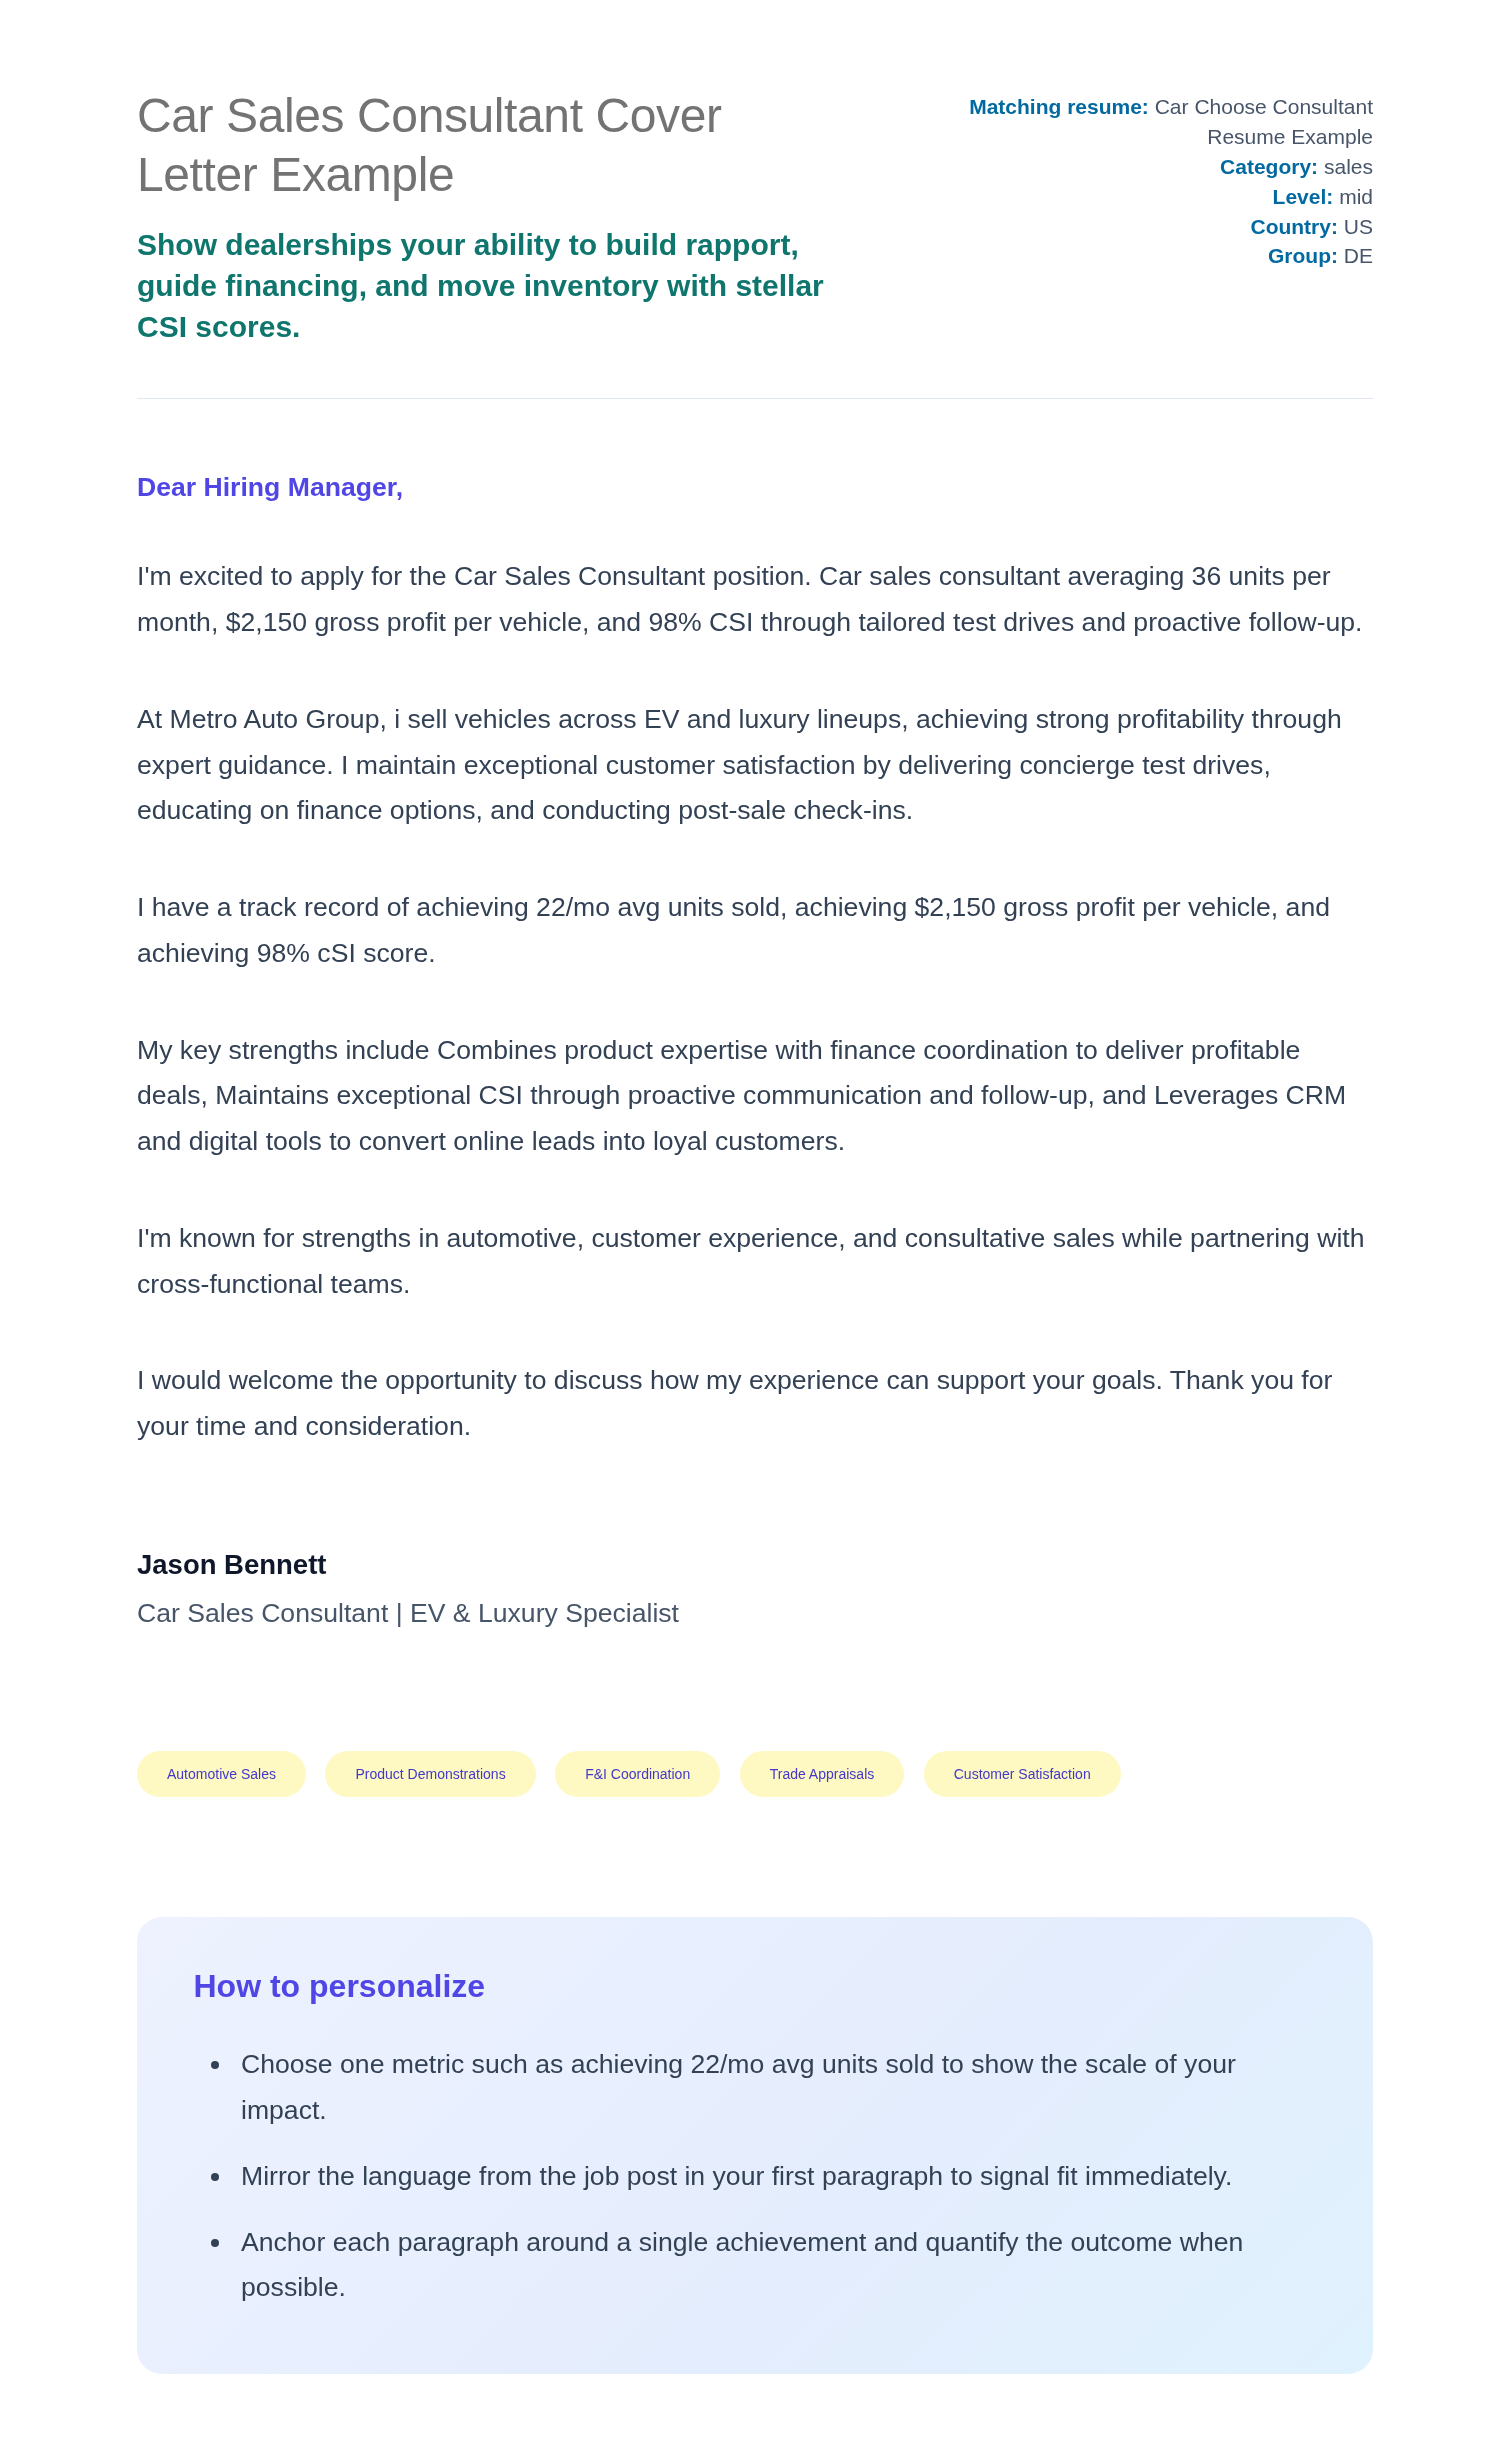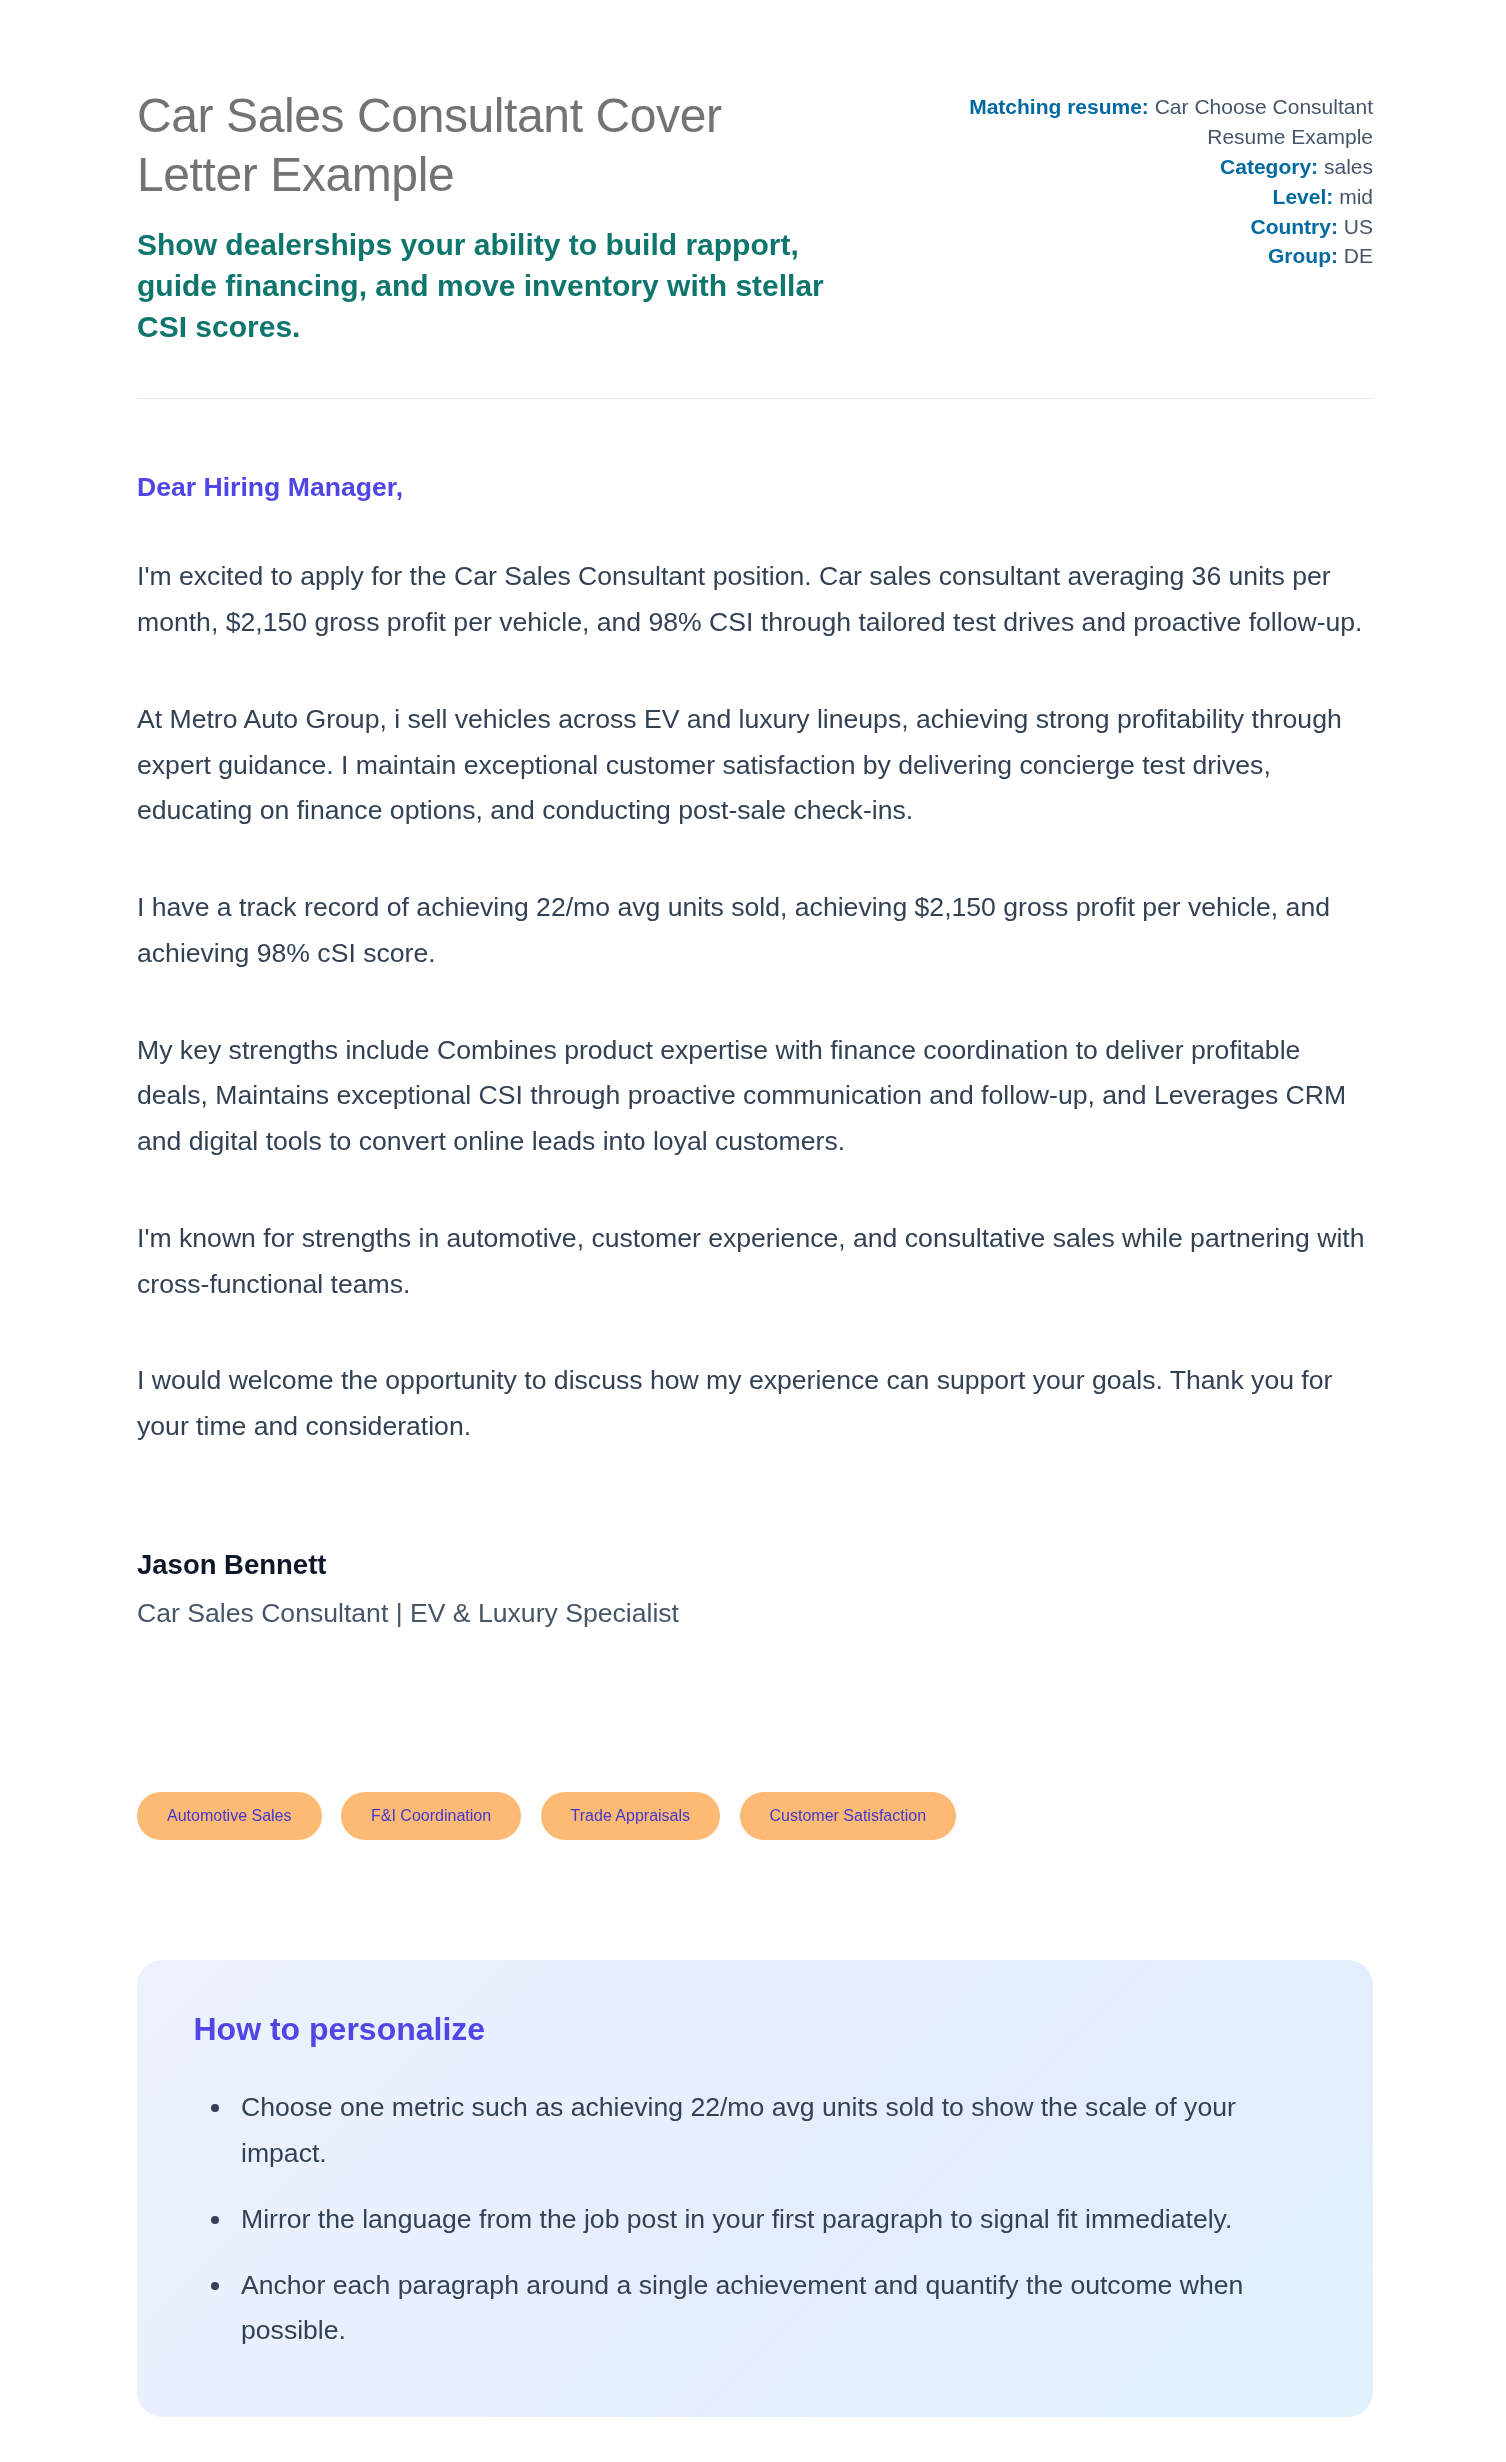--- a/index.html
+++ b/index.html
@@ -77,27 +77,26 @@
   
   .tags {
     margin-top: 122px;
     display: flex;
     flex-wrap: wrap;
     gap: 19.5px;
     max-width: 1241px;
   }
   .tag {
     display: inline-block;
-    background: #fdba74;
+    background: #fef9c3;
     color: #4338ca;
-    font-size: 16px;
+    font-size: 14px;
     padding: 15px 30px;
     border-radius: 885px;
     white-space: nowrap;
-    margin-top: 41px;
   }
 
   
   .personalize {
     margin-top: 120px;
     background: linear-gradient(135deg, #eef2ff 0%, #e4edfd 60%, #e0f2fe 100%);
     border-radius: 25px;
     padding: 51px 57px 43px 37px;
   }
   .personalize-title {
@@ -166,20 +165,21 @@
       <p>I would welcome the opportunity to discuss how my experience can support your goals. Thank you for your time and consideration.</p>
     </div>
 
     <div class="signature">
       <p class="signature-name">Jason Bennett</p>
       <p class="signature-role">Car Sales Consultant | EV &amp; Luxury Specialist</p>
     </div>
 
     <div class="tags">
       <span class="tag">Automotive Sales</span>
+      <span class="tag">Product Demonstrations</span>
       <span class="tag">F&amp;I Coordination</span>
       <span class="tag">Trade Appraisals</span>
       <span class="tag">Customer Satisfaction</span>
     </div>
 
     <section class="personalize">
       <h3 class="personalize-title">How to personalize</h3>
       <ul>
         <li>Choose one metric such as achieving 22/mo avg units sold to show the scale of your impact.</li>
         <li>Mirror the language from the job post in your first paragraph to signal fit immediately.</li>

